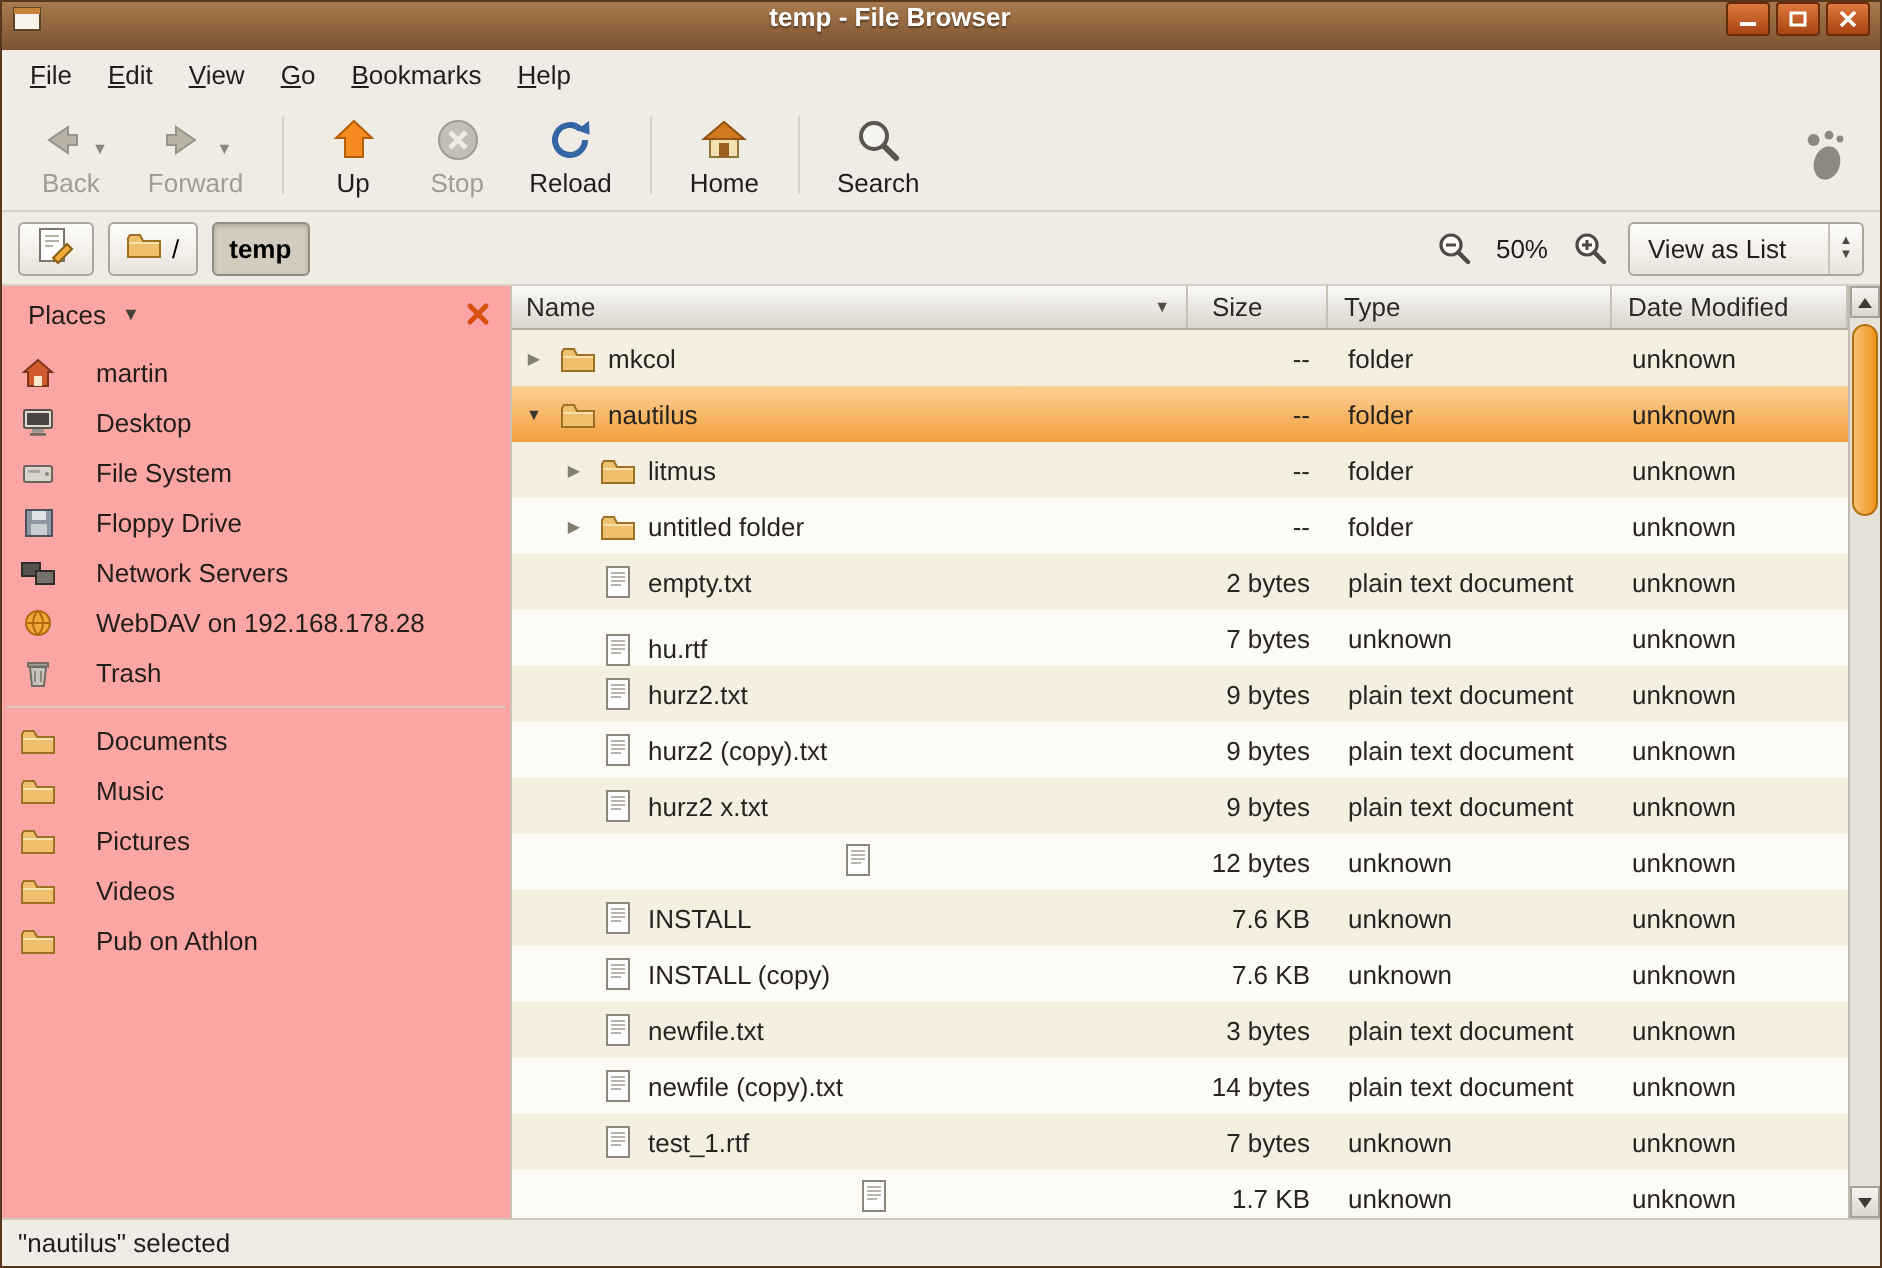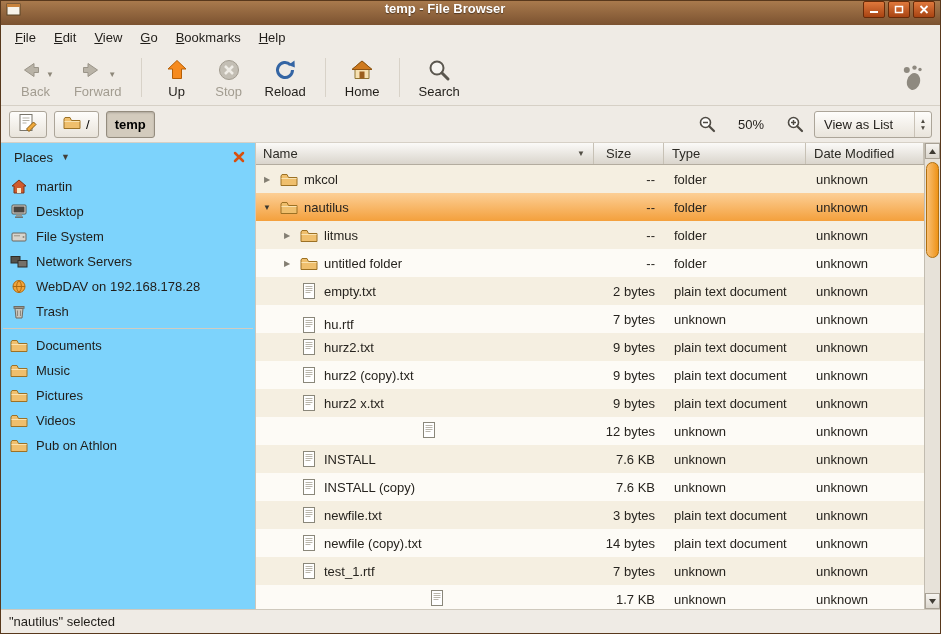--- a/index.html
+++ b/index.html
@@ -29,34 +29,34 @@
   .tb-sep{width:1px;background:#d8d2c8;margin:5px 9px;flex:0 0 auto}
   .tb-logo{margin-left:auto;display:flex;align-items:center;padding:0 10px}
 
   
   .locationbar{height:37px;flex:0 0 auto;display:flex;align-items:center;gap:7px;padding:0 8px;border-bottom:1px solid #d6d0c6}
   .loc-btn{height:27px;display:flex;align-items:center;gap:5px;padding:0 8px;border:1px solid #aca违599;border-radius:3px;background:linear-gradient(#fefdfb,#e9e4db);font-size:13px}
   .loc-btn{border:1px solid #aca599}
   .loc-btn.active{background:#d3cbbd;border-color:#948c7e;box-shadow:inset 0 1px 2px rgba(0,0,0,.18);font-weight:bold}
   .loc-spacer{flex:1}
   .zoom-btn{width:24px;height:24px;display:flex;align-items:center;justify-content:center}
-  .zoom-level{margin:0 12px}
+  .zoom-level{margin:0 2px}
   .view-combo{height:27px;display:flex;align-items:center;border:1px solid #aca599;border-radius:3px;background:linear-gradient(#fefdfb,#e9e4db);padding-left:9px;width:118px}
   .vc-label{flex:1}
   .vc-arrows{width:17px;height:100%;border-left:1px solid #c9c2b6;display:flex;flex-direction:column;align-items:center;justify-content:center;font-size:6.5px;color:#4e4a42;line-height:1.15}
 
   
   .main{flex:1;display:flex;min-height:0}
-  .sidebar{width:255px;flex:0 0 auto;background:#7dd3fc;border-right:1px solid #cdc7bb;display:flex;flex-direction:column}
+  .sidebar{width:255px;flex:0 0 auto;background:#fca5a5;border-right:1px solid #cdc7bb;display:flex;flex-direction:column}
   .sidebar-header{height:28px;flex:0 0 auto;display:flex;align-items:center;justify-content:space-between;padding:2px 7px 2px 4px}
   .places-combo{display:flex;align-items:center;gap:8px;padding:3px 9px}
   .places-caret{font-size:9px;color:#443f37}
   .side-close{width:18px;height:18px;display:flex;align-items:center;justify-content:center}
   .side-items{flex:1;padding-top:3px;overflow:hidden}
-  .side-item{height:25px;display:flex;align-items:center;gap:8px;padding-left:9px;white-space:nowrap}
+  .side-item{height:25px;display:flex;align-items:center;gap:20px;padding-left:9px;white-space:nowrap}
   .side-icon{width:18px;display:flex;justify-content:center;flex:0 0 auto}
   .side-sep{border-top:1px solid #d2ccc0;margin:4px 2px}
 
   
   .filepane{flex:1;position:relative;min-width:0;background:#ef4444}
   .list-inner{position:absolute;top:0;left:0;right:16px;bottom:0;overflow:hidden}
   .list-header,.lrow{display:grid;grid-template-columns:1fr 70px 142px 118px}
   .list-header{height:22px;background:linear-gradient(#fbfaf8,#dad5cc);border-bottom:1px solid #b3ac9f}
   .hcell{display:flex;align-items:center;padding:0 8px;border-right:1px solid #c7c1b5;font-size:13px;color:#2c2a25;overflow:hidden;white-space:nowrap}
   .hcell.hcol0{padding-left:7px}
@@ -284,20 +284,30 @@
               <svg width="16" height="14">
                 <rect x="1" y="3" width="14" height="8" rx="1" fill="#d8d4cc" stroke="#6b675e"></rect>
                 <circle cx="12.5" cy="7" r="1" fill="#8e897e"></circle>
                 <rect x="3" y="5" width="6" height="1.4" fill="#aaa59a"></rect>
               </svg>
             </span>
             <span class="side-label">File System</span>
           </div>
           <div class="side-item">
             <span class="side-icon">
+              <svg width="15" height="15">
+                <rect x="1" y="1" width="13" height="13" fill="#8f96a4" stroke="#4c5260"></rect>
+                <rect x="4" y="1.5" width="7" height="4.5" fill="#dfe3e8"></rect>
+                <rect x="3.5" y="8" width="8" height="5.5" fill="#c9cdd4"></rect>
+              </svg>
+            </span>
+            <span class="side-label">Floppy Drive</span>
+          </div>
+          <div class="side-item">
+            <span class="side-icon">
               <svg width="18" height="14">
                 <rect x="1" y="1.5" width="9" height="6.5" fill="#55524b" stroke="#2f2d28"></rect>
                 <rect x="8" y="5.5" width="9" height="6.5" fill="#75716a" stroke="#2f2d28"></rect>
               </svg>
             </span>
             <span class="side-label">Network Servers</span>
           </div>
           <div class="side-item">
             <span class="side-icon">
               <svg width="16" height="15">

